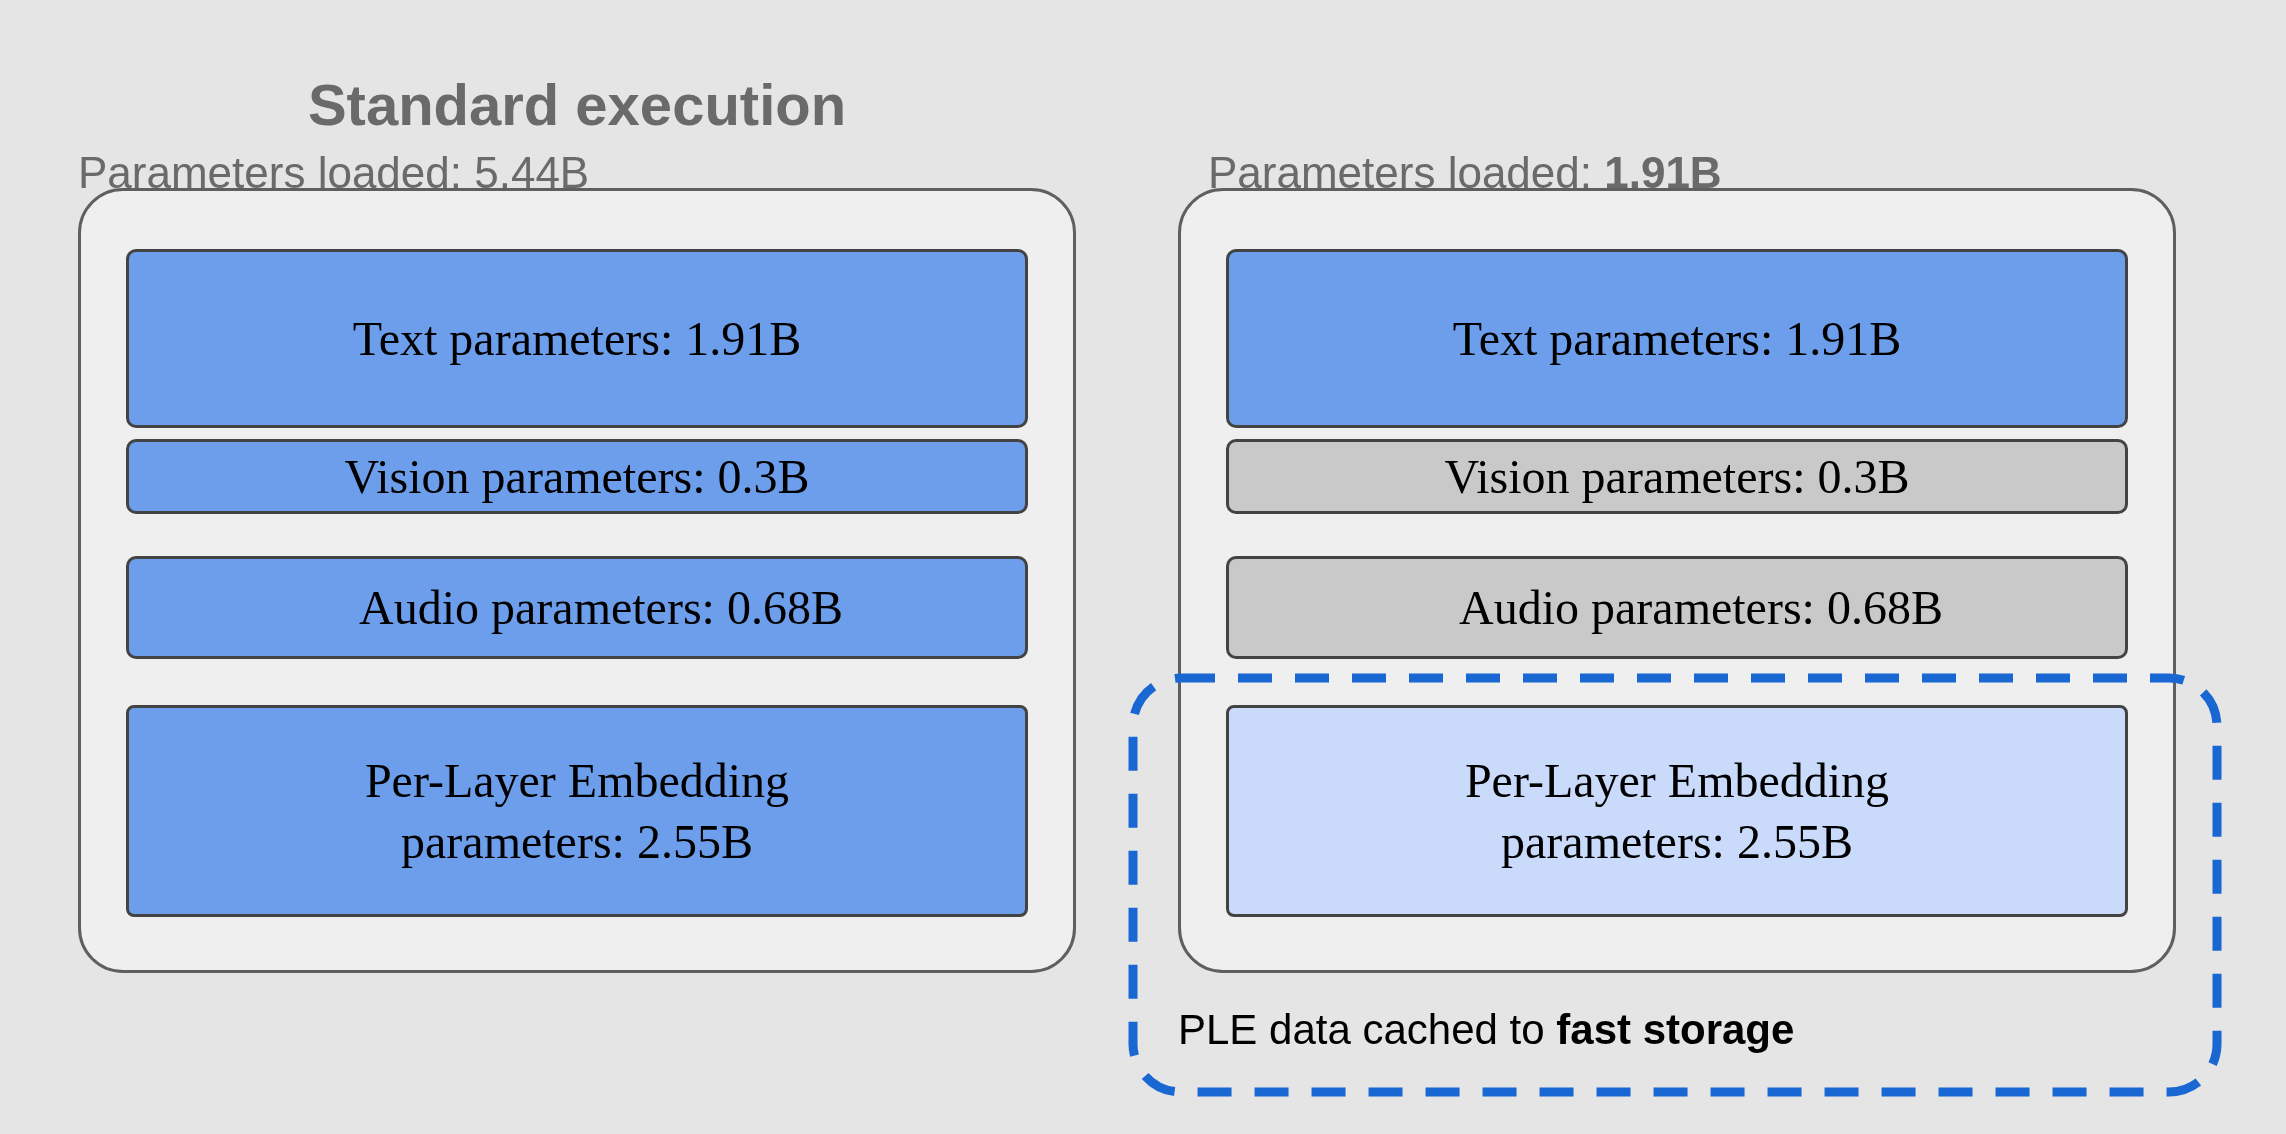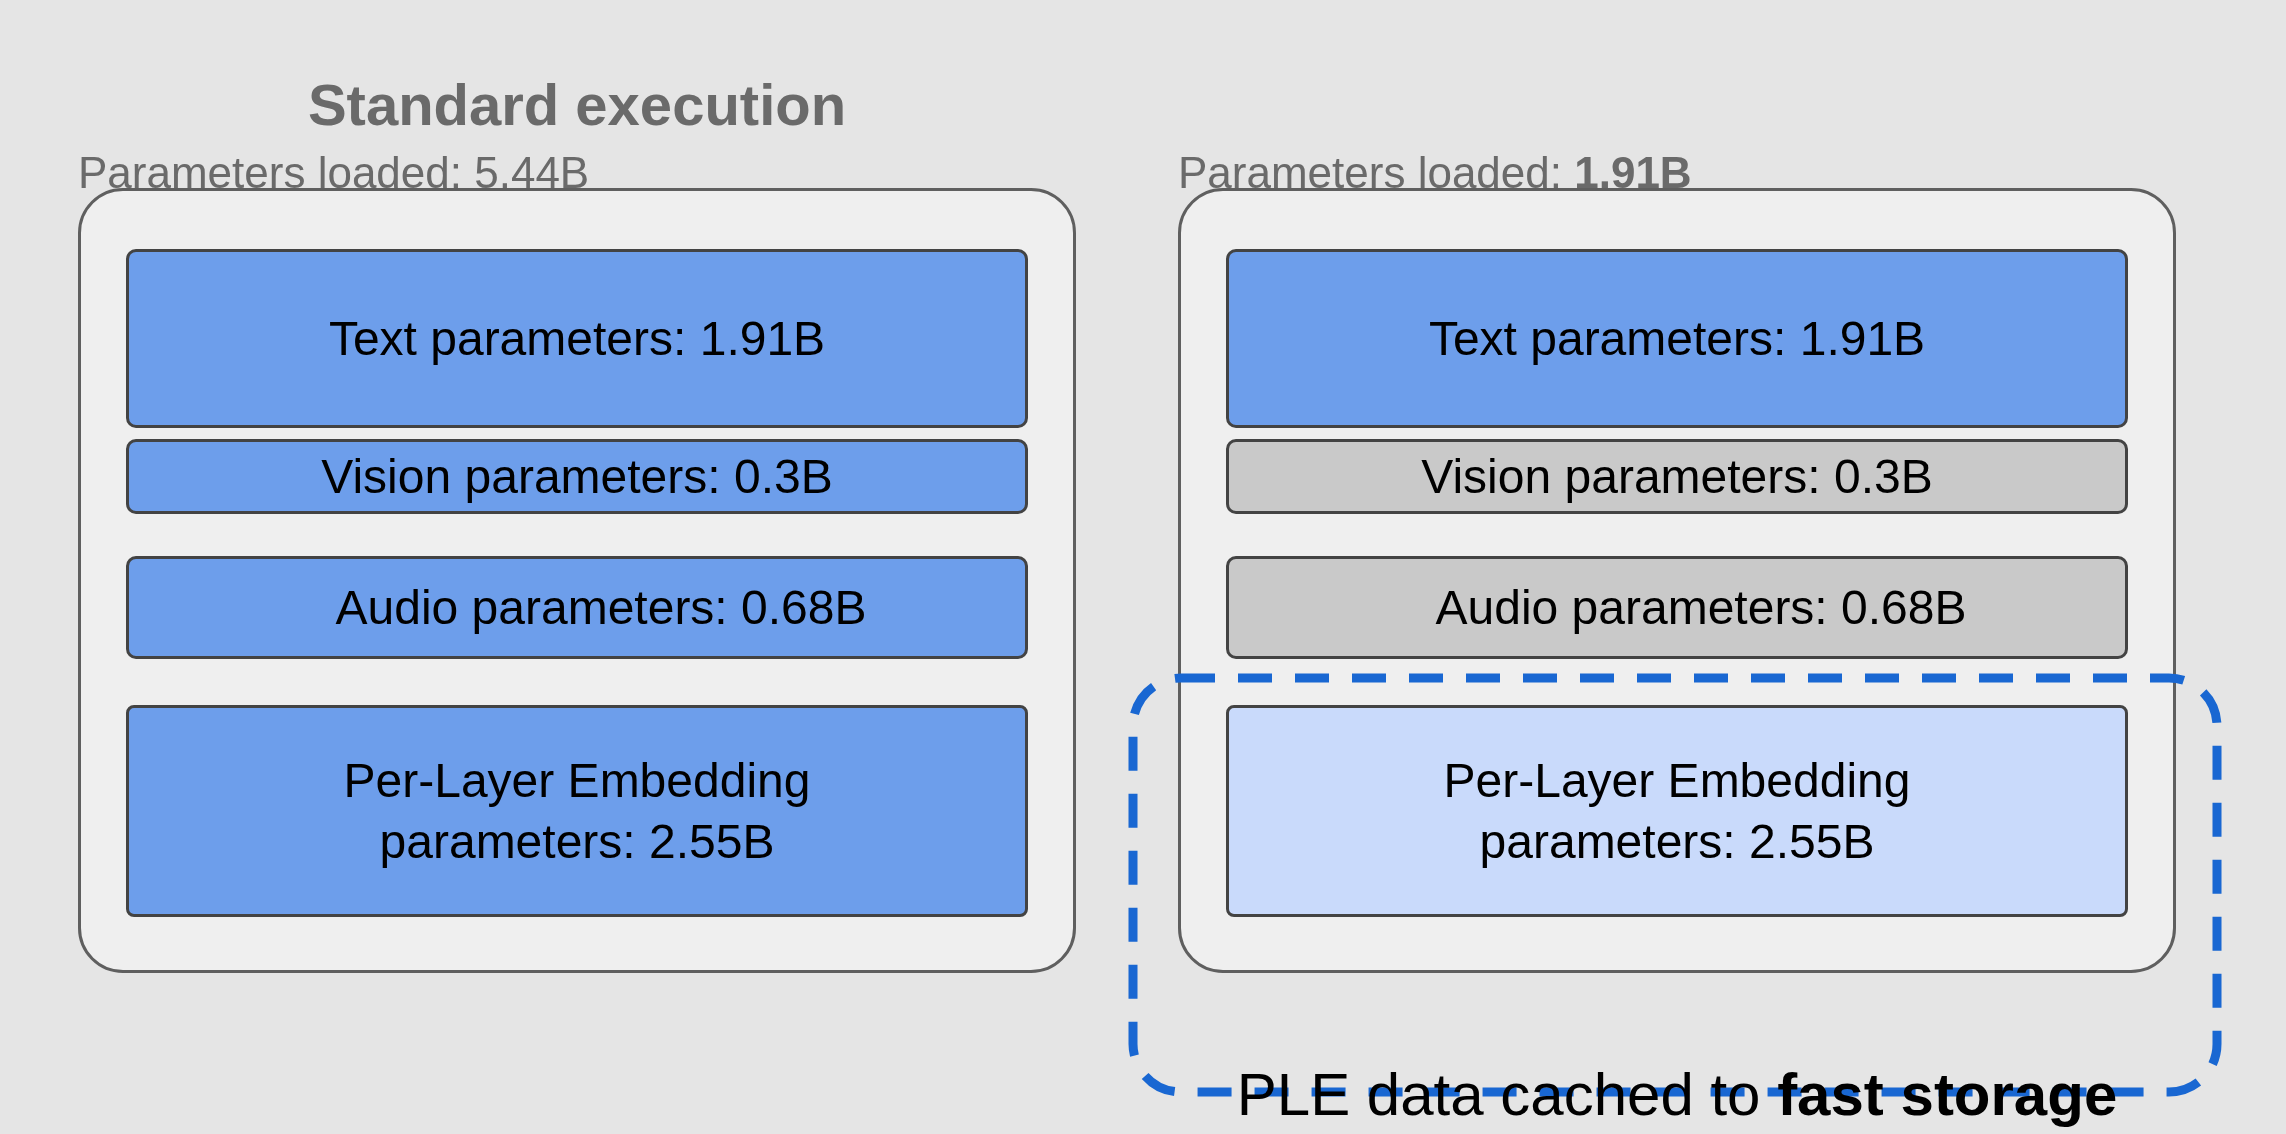--- a/index.html
+++ b/index.html
@@ -56,43 +56,43 @@
     border-radius: 10px;
     box-sizing: border-box;
     display: flex;
     flex-direction: column;
     align-items: center;
     justify-content: center;
     font-size: 48px;
     color: #000000;
     text-align: center;
     line-height: 1.28;
+    font-family: Liberation Serif, serif;
   }
   .pbox.blue      { background: #6d9eeb; }
   .pbox.gray      { background: #c9c9c9; }
   .pbox.lightblue { background: #c9dafb; }
   .box-text   { top: 58px;  height: 179px; }
   .box-vision { top: 248px; height: 75px;  }
   .box-audio  { top: 365px; height: 103px; padding-left: 48px; }
   .box-ple    { top: 514px; height: 212px; border-radius: 8px; }
   .dashed-outline-svg {
     position: absolute;
     left: 1128px;
     top: 673px;
     width: 1094px;
     height: 424px;
     pointer-events: none;
   }
   .cache-note {
     position: absolute;
     left: 1178px;
-    top: 1000px;
+    top: 964px;
     width: 998px;
-    text-align: center;
-    font-size: 60px;
+    font-size: 42px;
     color: #000000;
     white-space: nowrap;
   }
   .cache-note-bold { font-weight: bold; }
 </style>
 </head>
 <body>
 
 <div class="canvas">
 
@@ -104,21 +104,21 @@
     <div class="pbox blue box-text">Text parameters: 1.91B</div>
     <div class="pbox blue box-vision">Vision parameters: 0.3B</div>
     <div class="pbox blue box-audio">Audio parameters: 0.68B</div>
     <div class="pbox blue box-ple">
       <span>Per-Layer Embedding</span>
       <span>parameters: 2.55B</span>
     </div>
   </div>
 
 
-  <p class="panel-subtitle" style="left:1178px"><span>Parameters loaded: </span><span class="subtitle-value-bold">1.91B</span></p>
+  <p class="panel-subtitle" style="left:1208px"><span>Parameters loaded: </span><span class="subtitle-value-bold">1.91B</span></p>
 
   <div class="container right">
     <div class="pbox blue box-text">Text parameters: 1.91B</div>
     <div class="pbox gray box-vision">Vision parameters: 0.3B</div>
     <div class="pbox gray box-audio">Audio parameters: 0.68B</div>
     <div class="pbox lightblue box-ple">
       <span>Per-Layer Embedding</span>
       <span>parameters: 2.55B</span>
     </div>
   </div>

